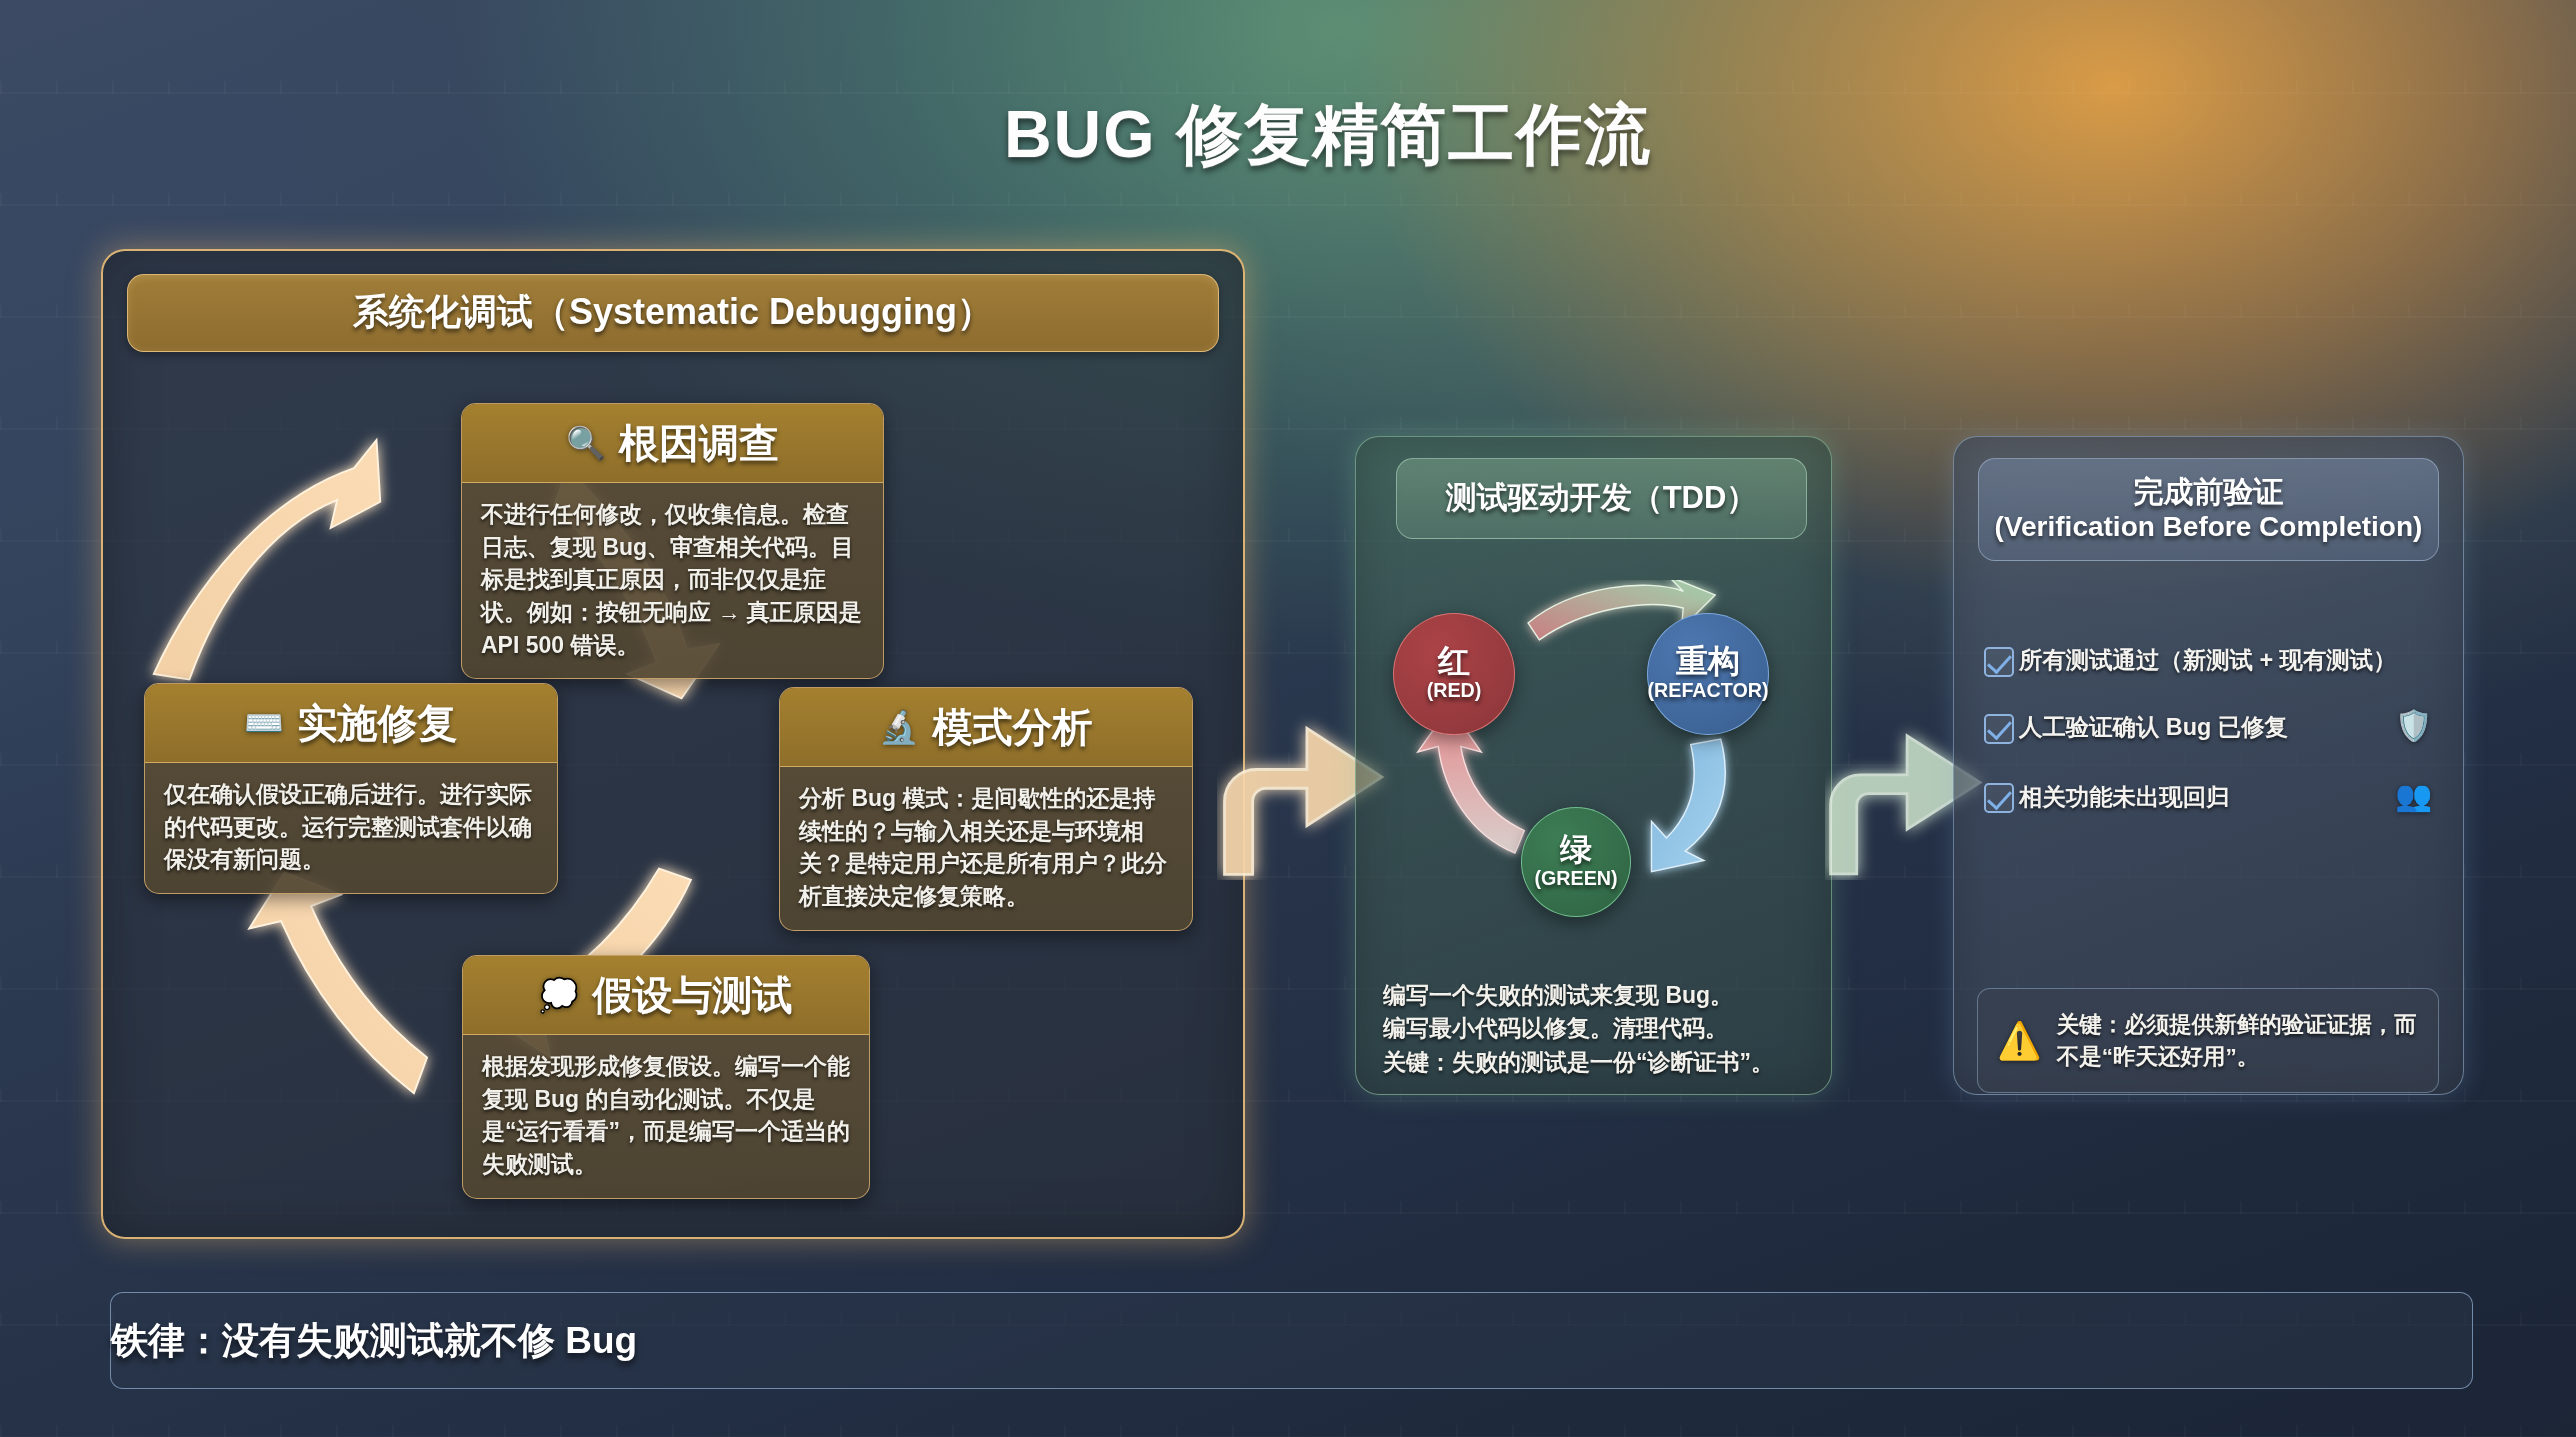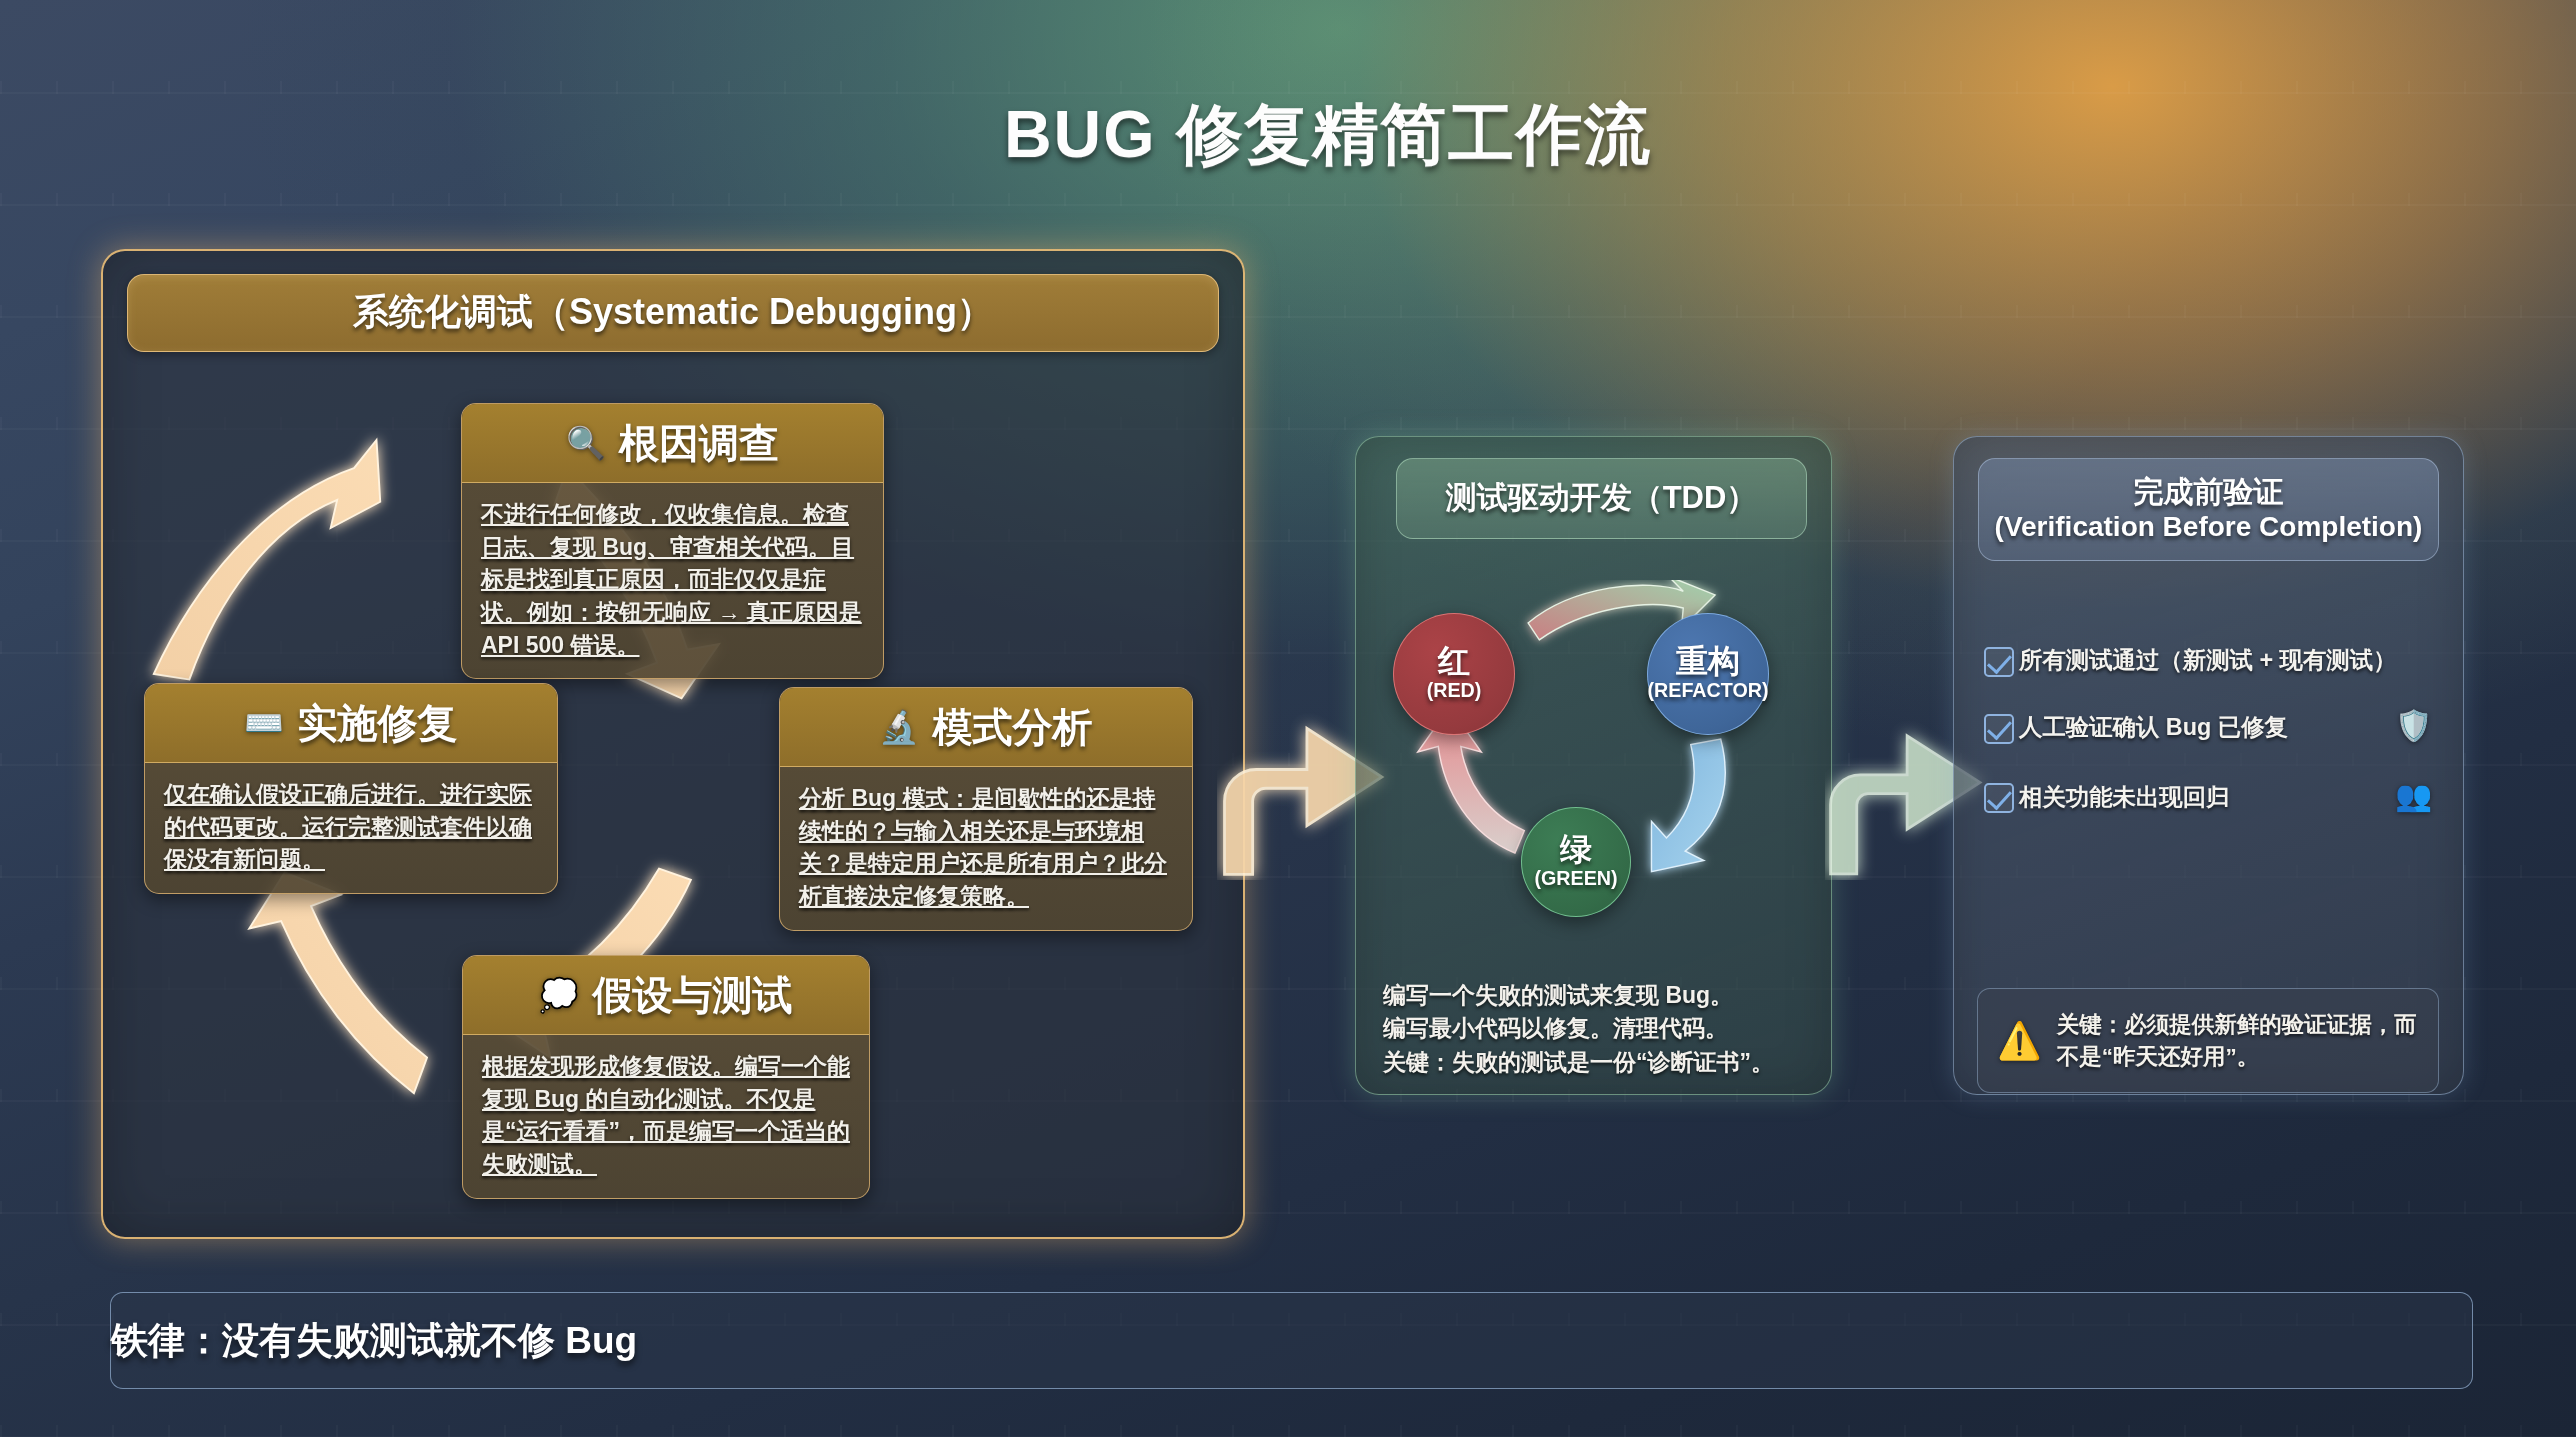--- a/index.html
+++ b/index.html
@@ -107,21 +107,20 @@
   .card-head .ttl {
     font-size: 40px; font-weight: bold; color: #fff;
     text-shadow: 0 2.8px 4.7px rgba(0,0,0,.6);
   }
   .card-head .emj { font-size: 32px; line-height: 1; filter: drop-shadow(0 1.9px 2.8px rgba(0,0,0,.5)); }
   .card-body {
     padding: 15px 19px 17px 19px;
     font-size: 23px; line-height: 1.42;
     color: #f2f0ea; font-weight: bold;
     text-shadow: 0 1.9px 3.7px rgba(0,0,0,.75);
-    text-decoration: underline;
   }
 
   #card-root    { left: 459px; top: 401px;  width: 423px; }
   #card-pattern { left: 777px; top: 685px;  width: 414px; }
   #card-hypo    { left: 461px; top: 953px; width: 408px; }
   #card-fix     { left: 142px; top: 681px;  width: 414px; }
 
   
   .cyc { position: absolute; pointer-events: none; }
 

